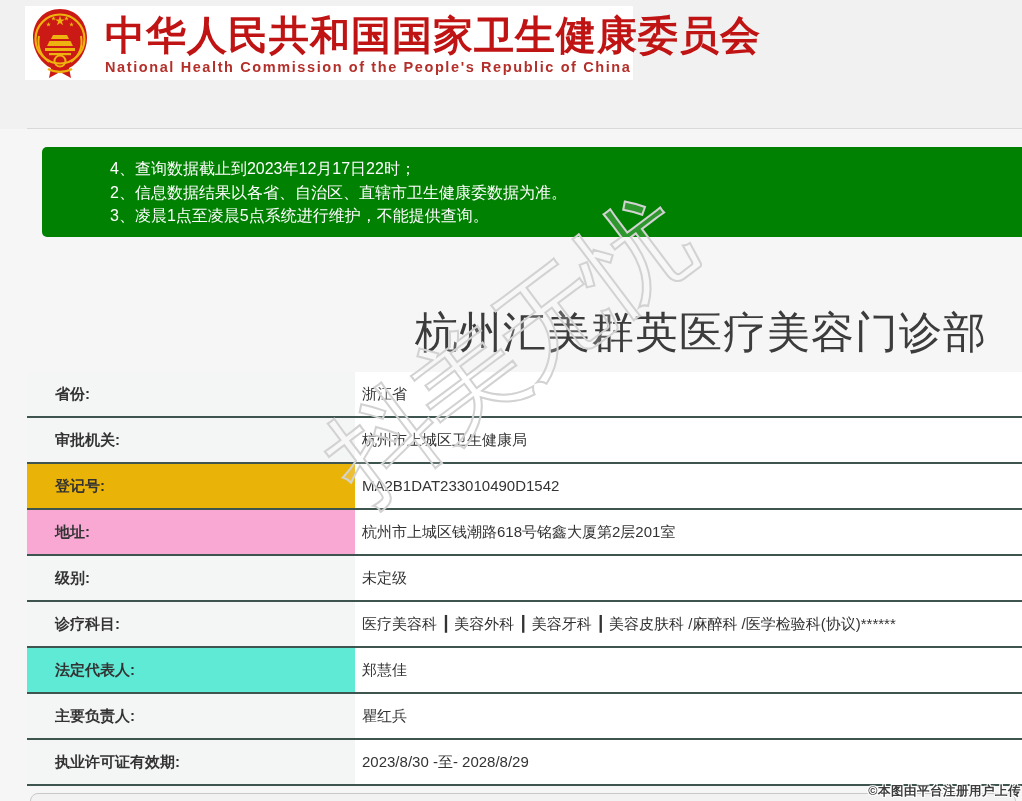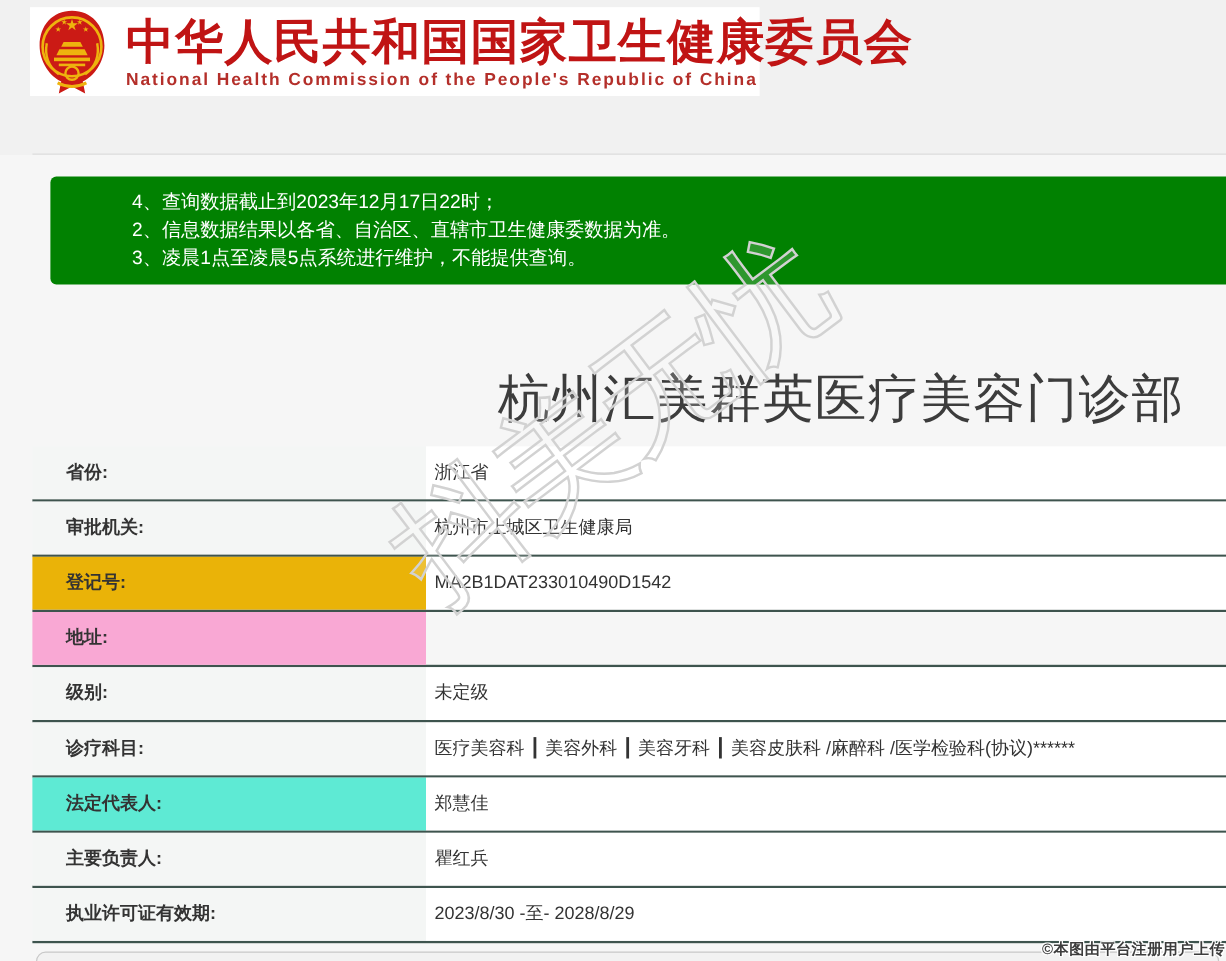--- a/index.html
+++ b/index.html
@@ -128,20 +128,21 @@
     <div class="field-value">杭州市上城区卫生健康局</div>
   </div>
 
   <div class="field-row" style="border-bottom-color: rgb(62, 84, 78);">
     <div class="field-label" style="background: #eab308;">登记号:</div>
     <div class="field-value">MA2B1DAT233010490D1542</div>
   </div>
 
   <div class="field-row" style="border-bottom-color: rgb(62, 84, 78);">
     <div class="field-label" style="background: #f9a8d4;">地址:</div>
+    <div class="field-value">杭州市上城区钱潮路618号铭鑫大厦第2层201室</div>
   </div>
 
   <div class="field-row" style="border-bottom-color: rgb(62, 84, 78);">
     <div class="field-label" style="background: rgb(244, 246, 245);">级别:</div>
     <div class="field-value">未定级</div>
   </div>
 
   <div class="field-row" style="border-bottom-color: rgb(62, 84, 78);">
     <div class="field-label" style="background: rgb(244, 246, 245);">诊疗科目:</div>
     <div class="field-value">医疗美容科 ┃ 美容外科 ┃ 美容牙科 ┃ 美容皮肤科 /麻醉科 /医学检验科(协议)******</div>

